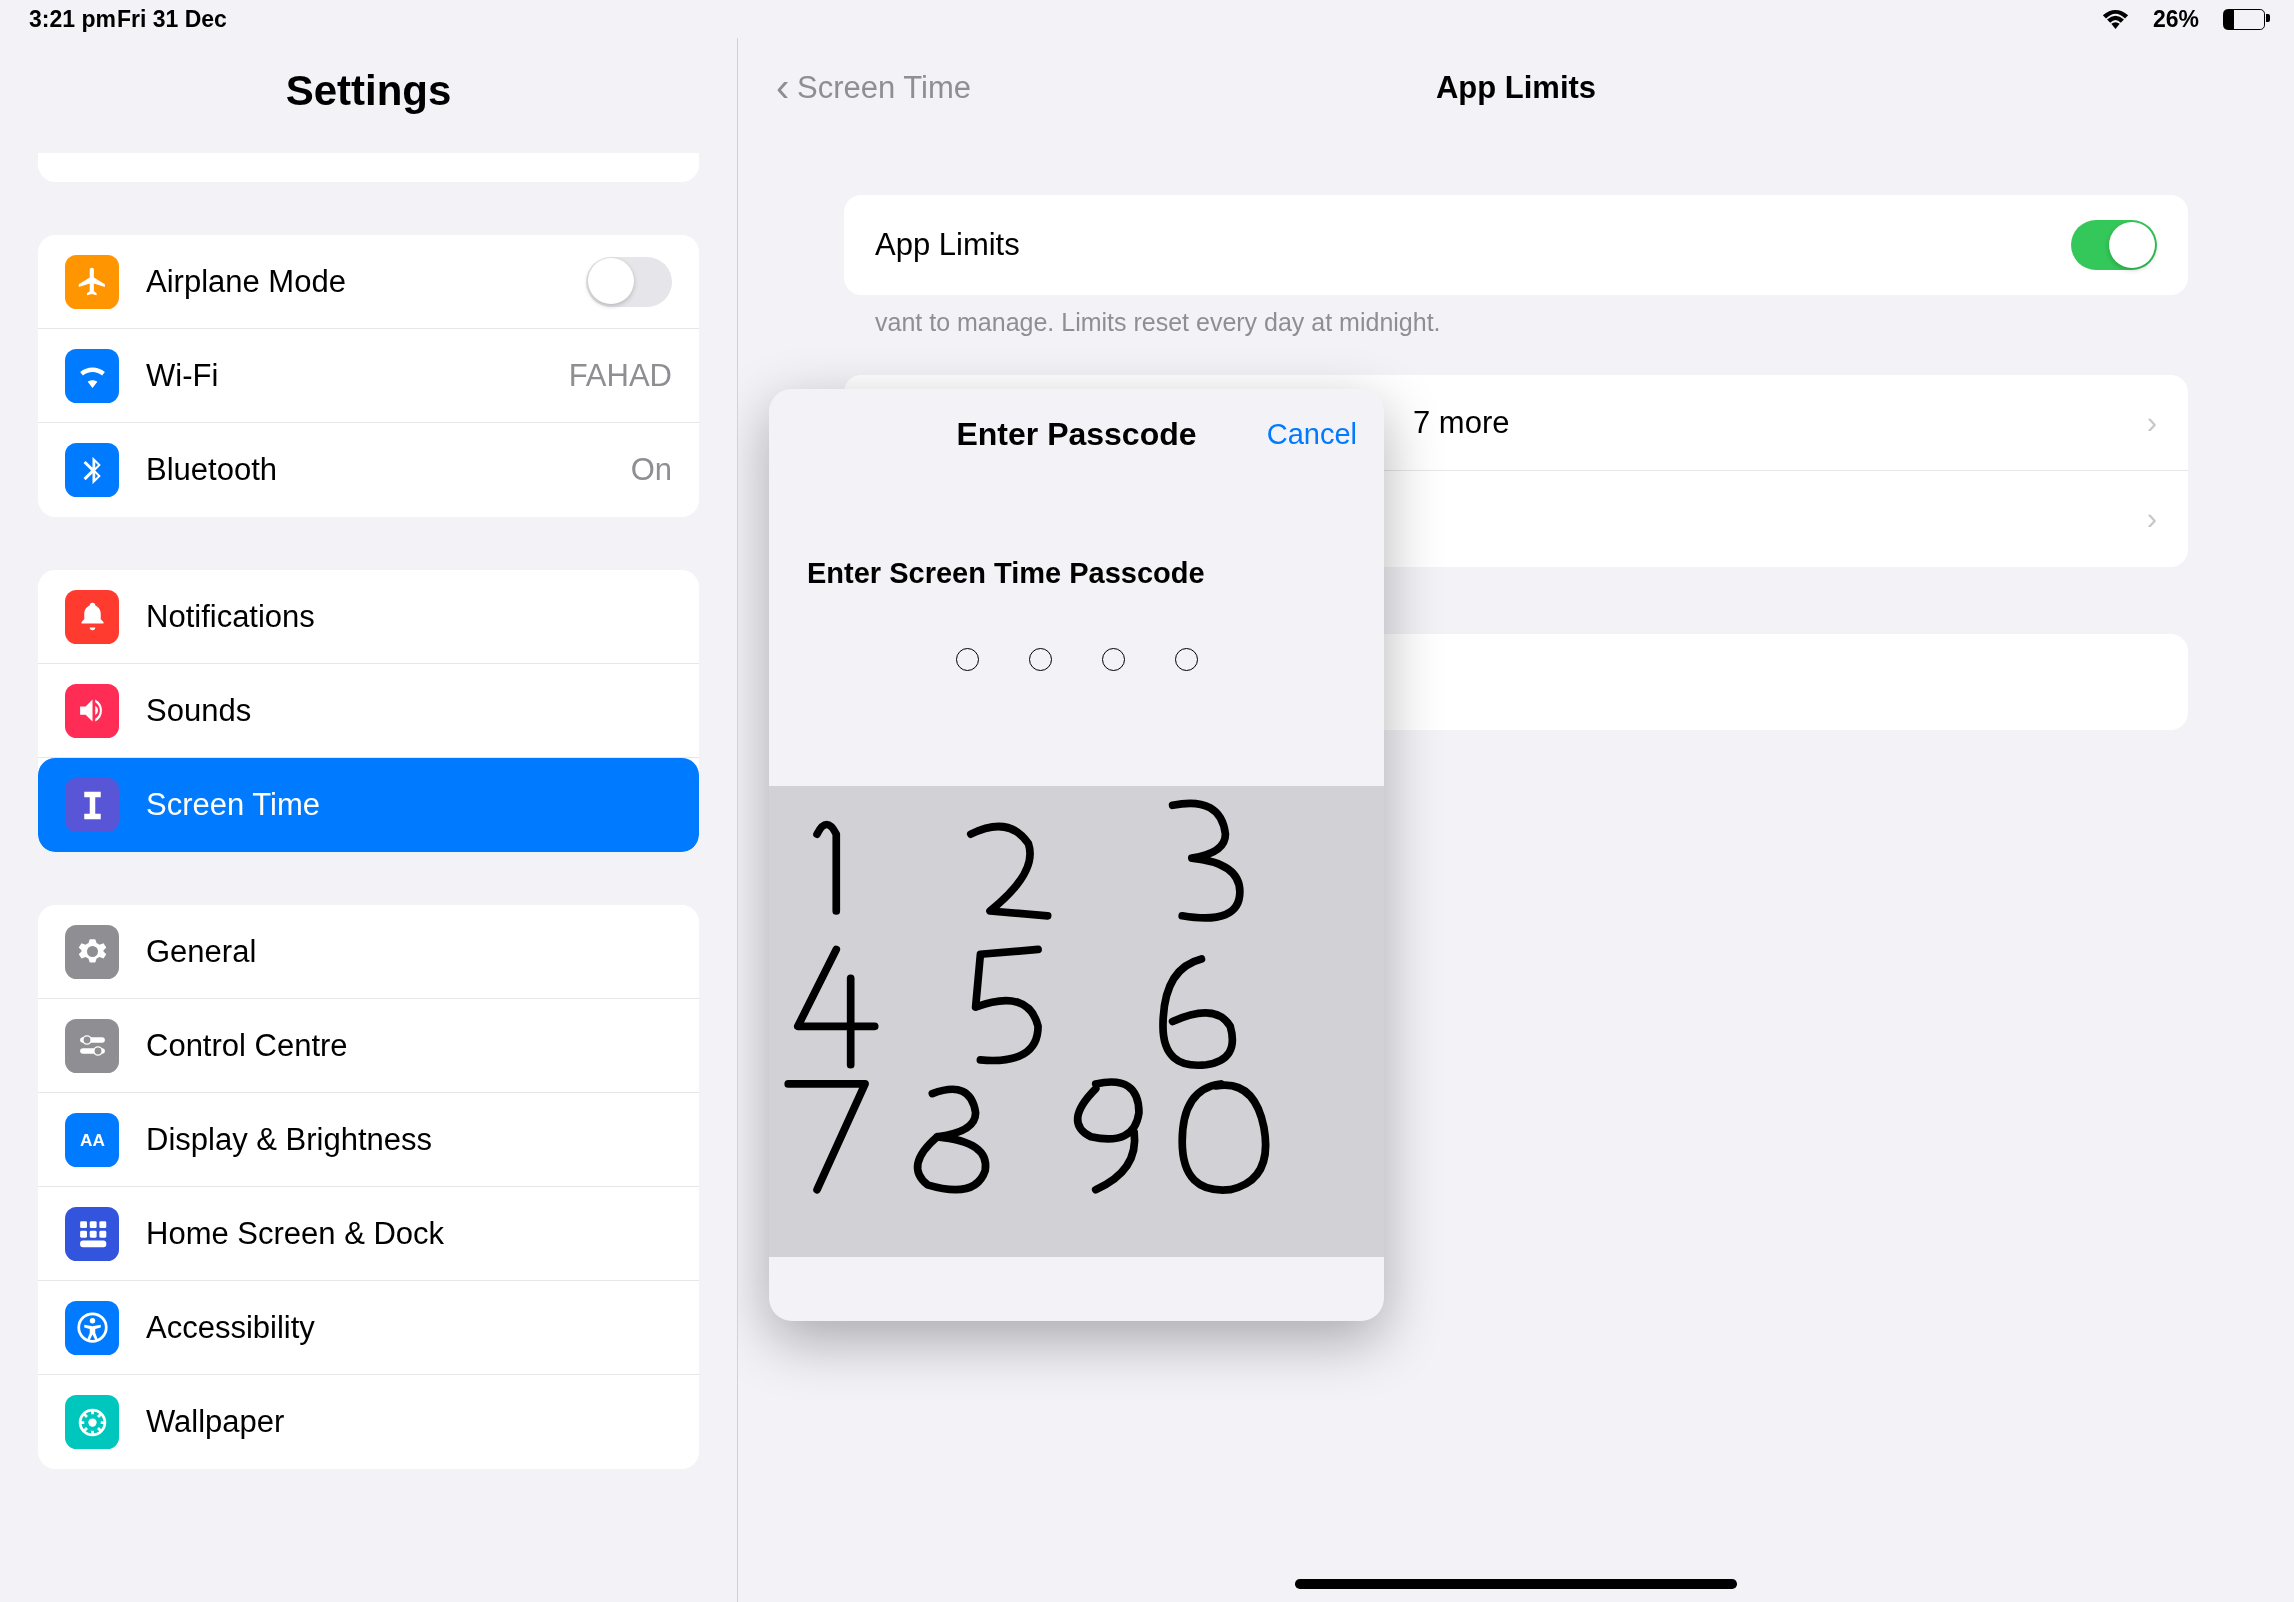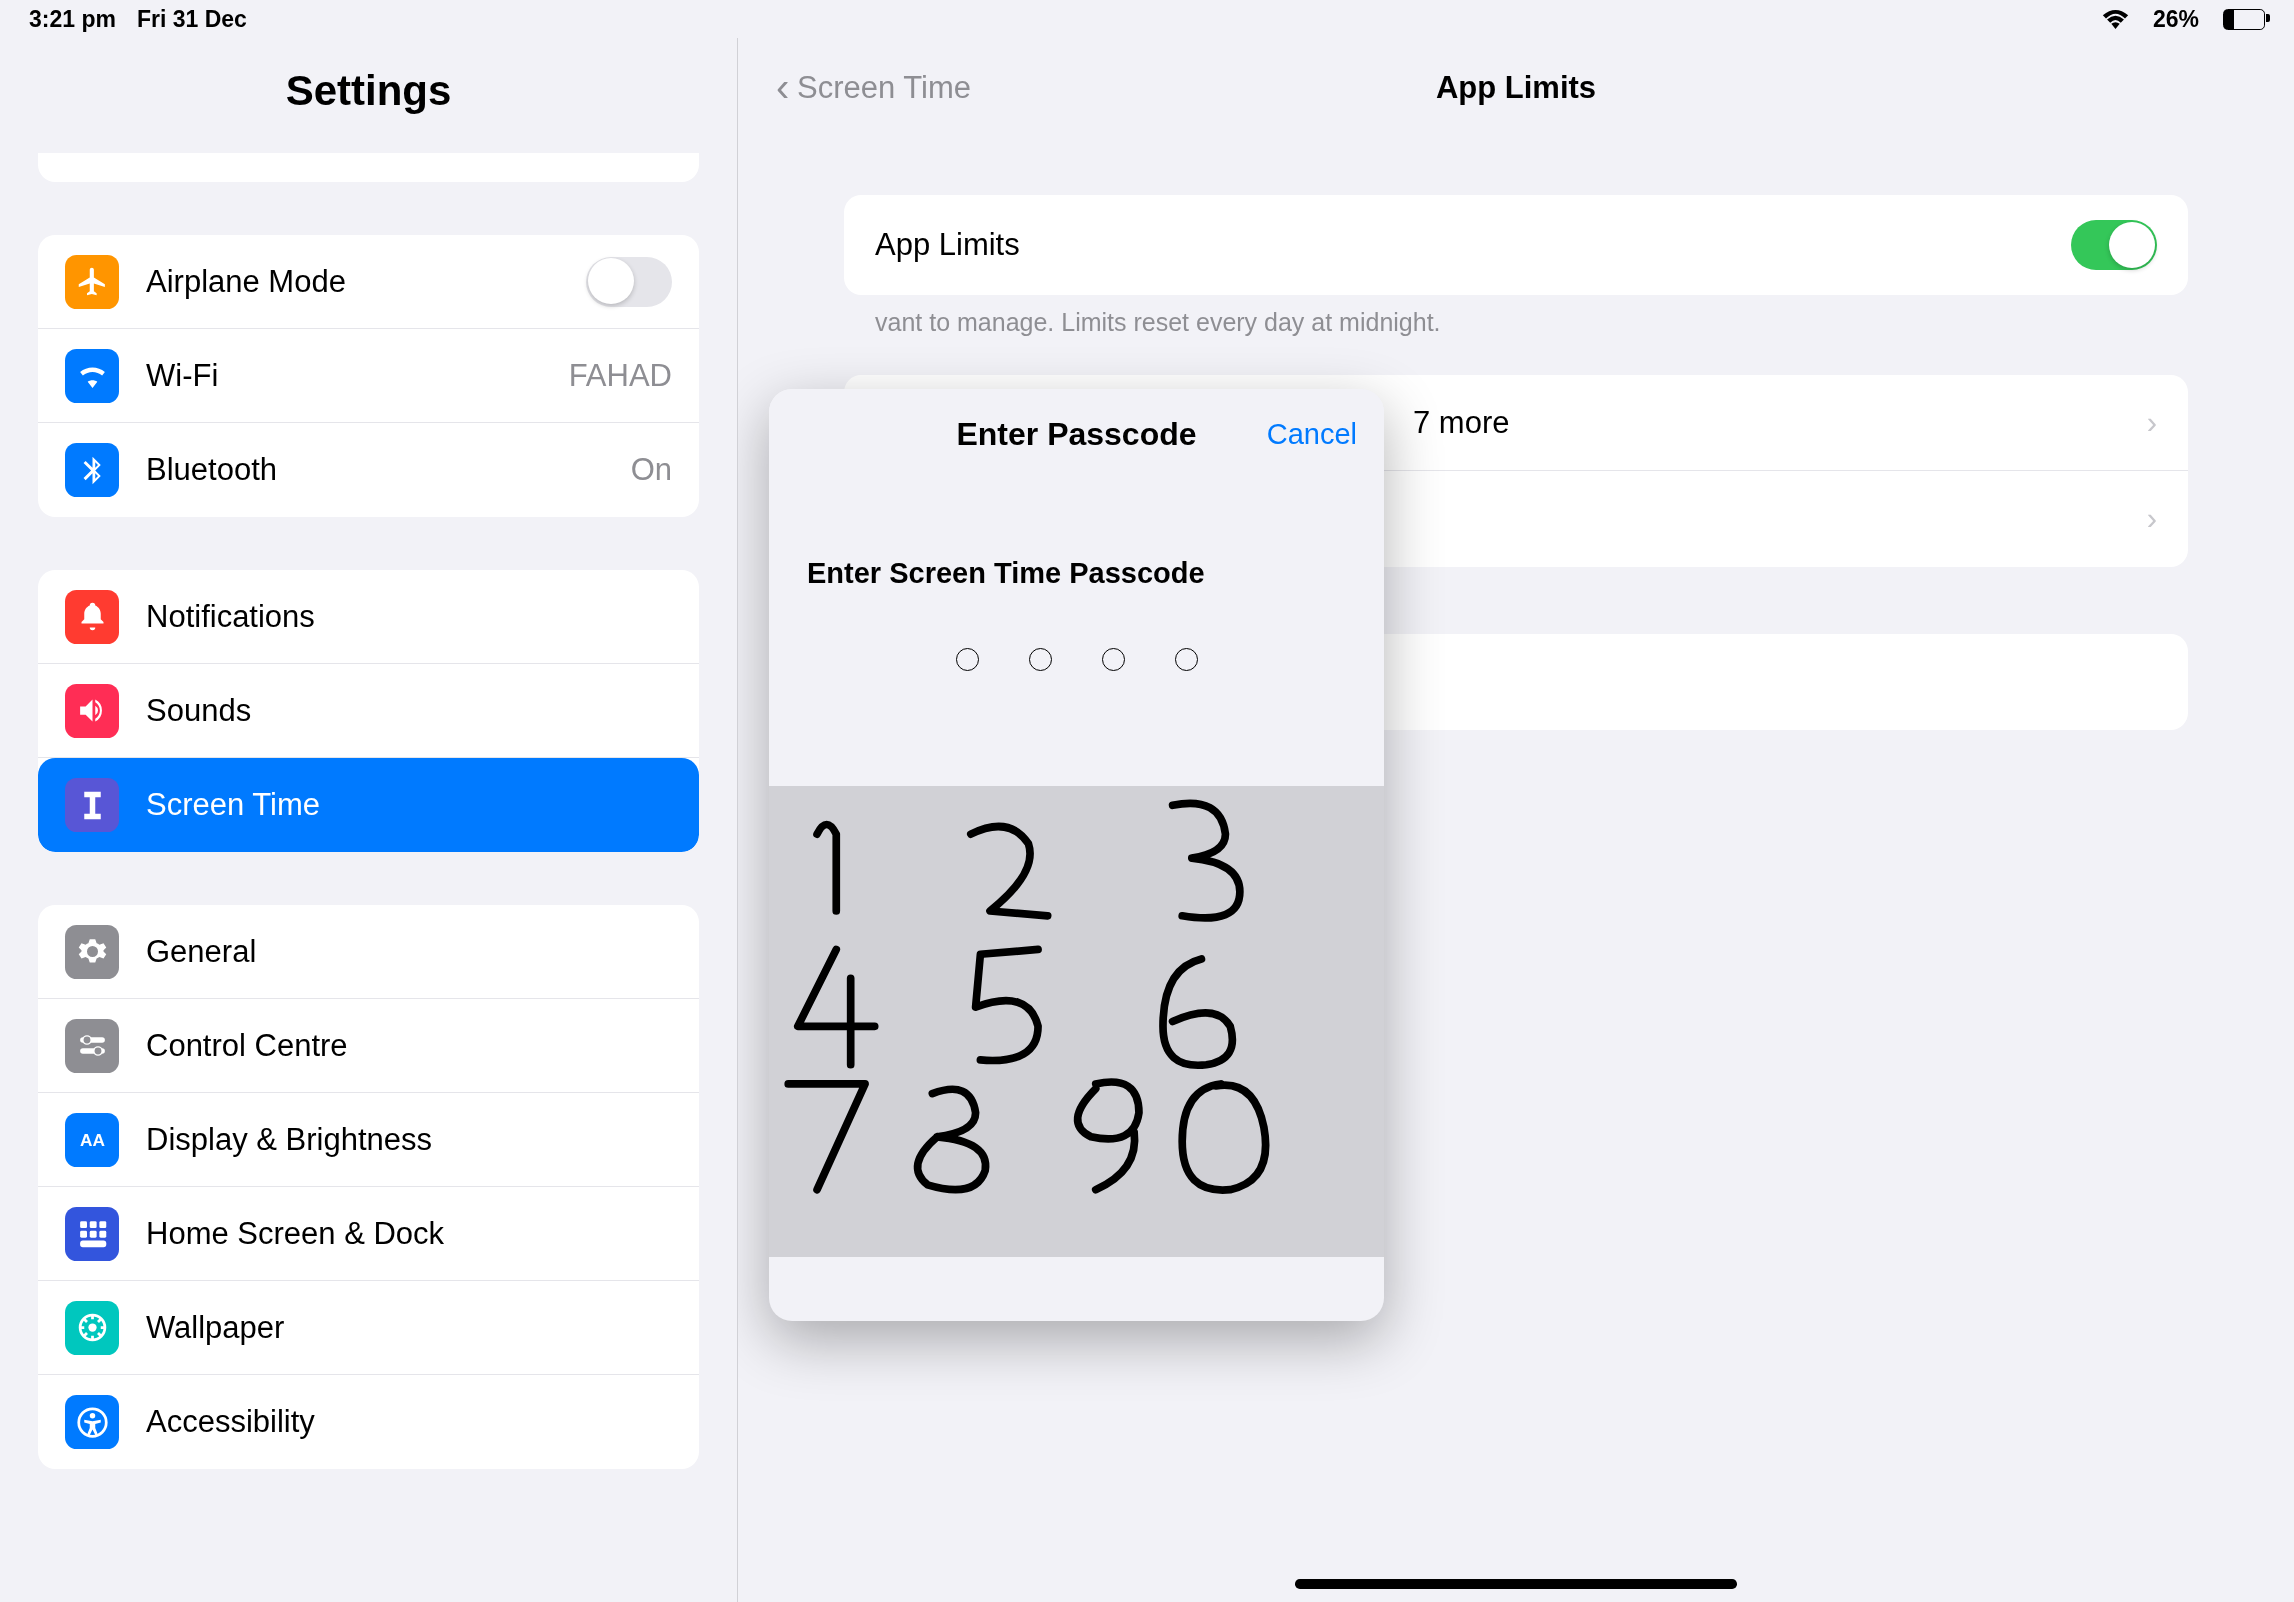--- a/index.html
+++ b/index.html
@@ -1,19 +1,19 @@
 <!DOCTYPE html>
 <html><head>
   <meta charset="utf-8">
   <style>
     * { margin: 0; padding: 0; box-sizing: border-box; font-family: -apple-system, BlinkMacSystemFont, "Helvetica Neue", sans-serif; }
     body { width: 2294px; height: 1602px; background: #f2f2f7; display: flex; flex-direction: column; overflow: hidden; position: relative; }
     
     .status-bar { height: 38px; display: flex; justify-content: space-between; align-items: center; padding: 0 29px; font-size: 23px; font-weight: 600; }
-    .status-left { display: flex; gap: 21px; align-items: center; }
+    .status-left { display: flex; gap: 1px; align-items: center; }
     .status-right { display: flex; align-items: center; gap: 24px; text-align: center; }
     .wifi-icon { width: 27px; height: 19px; }
     .battery-icon { width: 42px; height: 21px; border: 1.9px solid #000; border-radius: 4.8px; position: relative; }
     .battery-icon::after { content: ''; position: absolute; right: -5.8px; top: 4.8px; width: 3.8px; height: 7.7px; background: #000; border-radius: 0 1.9px 1.9px 0; }
     .battery-fill { width: 26%; height: 100%; background: #000; border-radius: 1.9px 0 0 1.9px; }
     
     .main-container { display: flex; flex: 1; overflow: hidden; }
     
     .sidebar { width: 738px; background: #f2f2f7; overflow-y: auto; border-right: 1px solid #d1d1d6; }
     .sidebar-title { font-size: 42px; font-weight: 700; text-align: center; padding: 29px 0 38px; }
@@ -185,38 +185,38 @@
               <rect x="17" y="3" width="5" height="5" rx="1"></rect>
               <rect x="3" y="10" width="5" height="5" rx="1"></rect>
               <rect x="10" y="10" width="5" height="5" rx="1"></rect>
               <rect x="17" y="10" width="5" height="5" rx="1"></rect>
               <rect x="3" y="17" width="19" height="5" rx="2"></rect>
             </svg>
         </div>
         <div class="sidebar-item-label">Home Screen &amp; Dock</div>
       </div>
       <div class="sidebar-item">
+        <div class="sidebar-item-icon" style="background:#007aff">
+          <svg width="33" height="33" viewBox="0 0 24 24" fill="#fff">
+              <circle cx="12" cy="12" r="10" fill="none" stroke="#fff" stroke-width="2"></circle>
+              <circle cx="12" cy="7" r="2"></circle>
+              <path d="M6 10l6 1 6-1v2l-4 1v3l2 5h-2l-2-4-2 4H8l2-5v-3l-4-1v-2z"></path>
+            </svg>
+        </div>
+        <div class="sidebar-item-label">Accessibility</div>
+      </div>
+      <div class="sidebar-item">
         <div class="sidebar-item-icon" style="background:#00c7be">
           <svg width="33" height="33" viewBox="0 0 24 24" fill="#fff">
               <circle cx="12" cy="12" r="9" fill="none" stroke="#fff" stroke-width="2"></circle>
               <circle cx="12" cy="12" r="3"></circle>
               <path d="M12 3v3M12 18v3M3 12h3M18 12h3M6 6l2 2M16 16l2 2M18 6l-2 2M8 16l-2 2" stroke="#fff" stroke-width="2"></path>
             </svg>
         </div>
         <div class="sidebar-item-label">Wallpaper</div>
-      </div>
-      <div class="sidebar-item">
-        <div class="sidebar-item-icon" style="background:#007aff">
-          <svg width="33" height="33" viewBox="0 0 24 24" fill="#fff">
-              <circle cx="12" cy="12" r="10" fill="none" stroke="#fff" stroke-width="2"></circle>
-              <circle cx="12" cy="7" r="2"></circle>
-              <path d="M6 10l6 1 6-1v2l-4 1v3l2 5h-2l-2-4-2 4H8l2-5v-3l-4-1v-2z"></path>
-            </svg>
-        </div>
-        <div class="sidebar-item-label">Accessibility</div>
       </div>
     </div>
   </div>
 
   <div class="detail-pane">
     <div class="detail-header">
       <div class="back-btn">
         <span class="back-chevron">‹</span>
         <span>Screen Time</span>
       </div>

